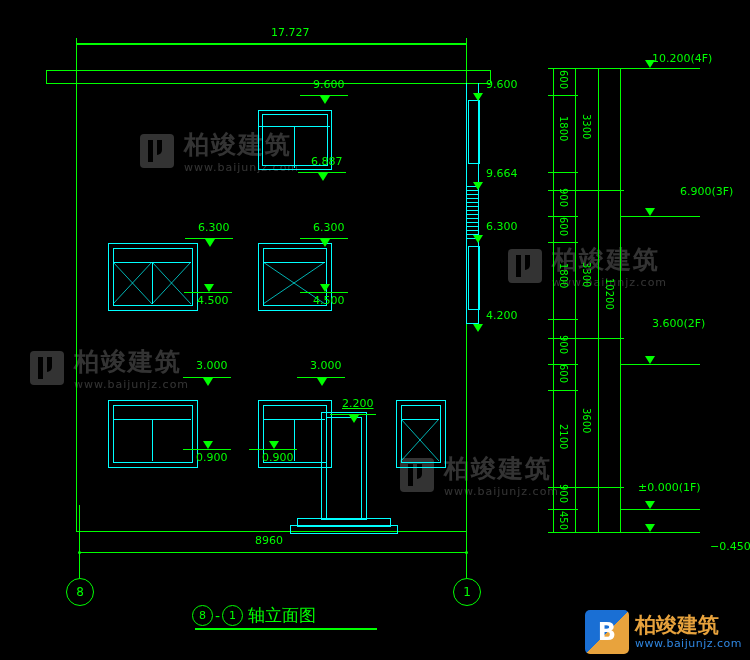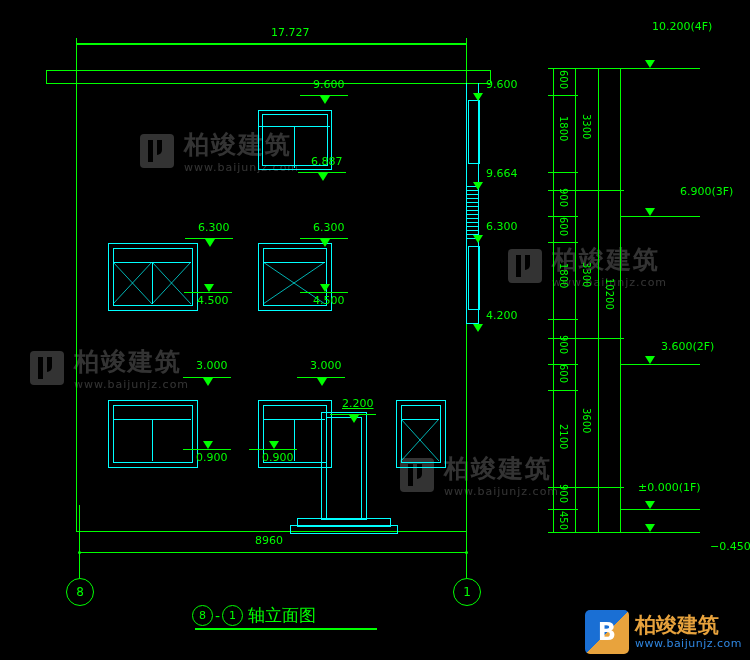--- a/index.html
+++ b/index.html
@@ -231,29 +231,29 @@
   <div class="lbl sm vert" style="left:558px;top:511px;">450</div>
 
   <div class="lbl sm vert" style="left:581px;top:114px;">3300</div>
   <div class="lbl sm vert" style="left:581px;top:262px;">3300</div>
   <div class="lbl sm vert" style="left:581px;top:408px;">3600</div>
 
   <div class="lbl sm vert" style="left:604px;top:278px;">10200</div>
 
   <div class="ln hline" style="left:620px;top:68px;width:80px;"></div>
   <div class="tri" style="left:645px;top:60px;"></div>
-  <div class="lbl" style="left:652px;top:20px;">10.200(4F)</div>
+  <div class="lbl" style="left:652px;top:52px;">10.200(4F)</div>
 
   <div class="ln hline" style="left:620px;top:216px;width:80px;"></div>
   <div class="tri" style="left:645px;top:208px;"></div>
   <div class="lbl" style="left:680px;top:185px;">6.900(3F)</div>
 
   <div class="ln hline" style="left:620px;top:364px;width:80px;"></div>
   <div class="tri" style="left:645px;top:356px;"></div>
-  <div class="lbl" style="left:652px;top:340px;margin-left:9px;">3.600(2F)</div>
+  <div class="lbl" style="left:652px;top:317px;">3.600(2F)</div>
 
   <div class="ln hline" style="left:620px;top:509px;width:80px;"></div>
   <div class="tri" style="left:645px;top:501px;"></div>
   <div class="lbl" style="left:638px;top:481px;">±0.000(1F)</div>
 
   <div class="ln hline" style="left:620px;top:532px;width:80px;"></div>
   <div class="tri" style="left:645px;top:524px;"></div>
   <div class="lbl" style="left:663px;top:540px;margin-left:47px;">−0.450</div>
 
   <div class="ln hline" style="left:79px;top:552px;width:388px;"></div>

